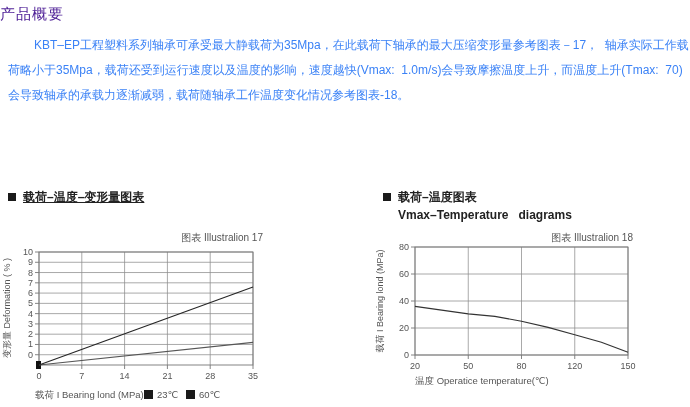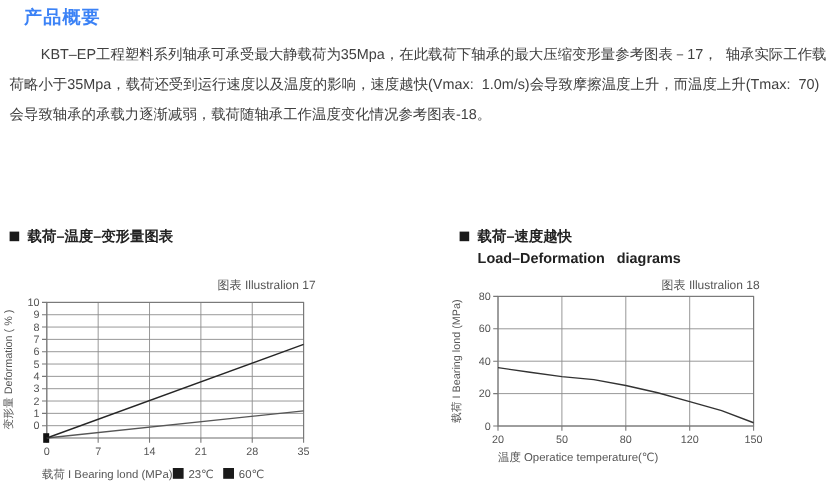--- a/index.html
+++ b/index.html
@@ -1,38 +1,38 @@
 <!DOCTYPE html>
 <html><head>
 <meta charset="utf-8">
 <style>
   html,body{margin:0;padding:0;background:#ffffff;}
   .page{
     position:relative;width:690px;height:407px;overflow:hidden;background:#fff;
     font-family:"Liberation Sans","DejaVu Sans",sans-serif;color:#3f3f3f;
   }
   .h1{
-    position:absolute;left:20px;top:5px;font-size:15px;font-weight:bold;
-    color:#3b82f6;letter-spacing:1px;
+    position:absolute;left:0;top:5px;font-size:15px;font-weight:normal;
+    color:#4c1d95;letter-spacing:1px;
   }
-  .para{position:absolute;left:8px;top:33px;width:678px;font-size:12px;line-height:25px;color:#404040;}
+  .para{position:absolute;left:8px;top:33px;width:678px;font-size:12px;line-height:25px;color:#3b82f6;}
   .pline{white-space:pre;}
   .pline.indent{padding-left:26px;}
   .h2{
     position:absolute;left:8px;top:147px;font-size:18px;font-weight:bold;
     color:#2e55a8;letter-spacing:1px;
   }
   .chart-header{position:absolute;top:189px;font-size:12px;font-weight:bold;color:#222;}
   .chart-header .zh{vertical-align:middle;}
   .chart-header .sq{
     display:inline-block;width:8px;height:8px;background:#1a1a1a;margin-right:7px;
     vertical-align:middle;margin-top:-2px;
   }
   .chart-header .en{padding-left:15px;margin-top:2px;white-space:pre;}
-  .chart-header.left{left:8px;}
+  .chart-header.left{left:8px;text-decoration:underline;}
   .chart-header.right{left:383px;}
   svg.chart{position:absolute;top:228px;}
   #chart17{left:0px;}
   #chart18{left:370px;}
   svg text{font-family:"Liberation Sans","DejaVu Sans",sans-serif;fill:#555;}
 </style>
 </head>
 <body>
 
 <div class="page">
@@ -44,22 +44,22 @@
     <div class="pline">荷略小于35Mpa，载荷还受到运行速度以及温度的影响，速度越快(Vmax:  1.0m/s)会导致摩擦温度上升，而温度上升(Tmax:  70)</div>
     <div class="pline">会导致轴承的承载力逐渐减弱，载荷随轴承工作温度变化情况参考图表-18。</div>
   </div>
 
 
   <div class="chart-header left">
     <span class="sq"></span><span class="zh">载荷–温度–变形量图表</span>
   </div>
 
   <div class="chart-header right">
-    <span class="sq"></span><span class="zh">载荷–速度越快</span>
-    <div class="en">Load–Deformation   diagrams</div>
+    <span class="sq"></span><span class="zh">载荷–温度图表</span>
+    <div class="en">Vmax–Temperature   diagrams</div>
   </div>
 
   <svg id="chart17" class="chart" width="300" height="179">
       <line x1="39" y1="24" x2="39" y2="137" stroke="#8c8c8c" stroke-width="0.75"></line>
       <line x1="81.8" y1="24" x2="81.8" y2="137" stroke="#8c8c8c" stroke-width="0.75"></line>
       <line x1="124.6" y1="24" x2="124.6" y2="137" stroke="#8c8c8c" stroke-width="0.75"></line>
       <line x1="167.39999999999998" y1="24" x2="167.39999999999998" y2="137" stroke="#8c8c8c" stroke-width="0.75"></line>
       <line x1="210.2" y1="24" x2="210.2" y2="137" stroke="#8c8c8c" stroke-width="0.75"></line>
       <line x1="253" y1="24" x2="253" y2="137" stroke="#8c8c8c" stroke-width="0.75"></line>
       <line x1="39" y1="126.72727272727272" x2="253" y2="126.72727272727272" stroke="#8c8c8c" stroke-width="0.75"></line>

